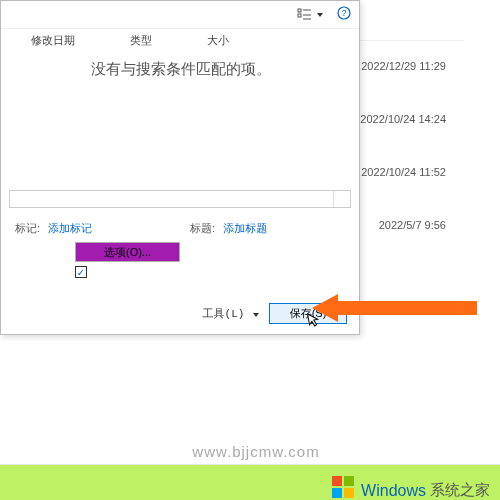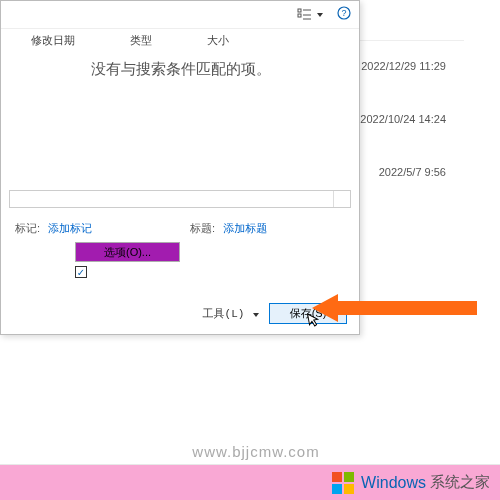--- a/index.html
+++ b/index.html
@@ -187,24 +187,24 @@
       bottom: 40px;
       text-align: center;
       color: #aaa;
       font-size: 15px;
       letter-spacing: 1px;
     }
     .footer {
       position: absolute;
       left: 0; bottom: 0;
       width: 500px; height: 36px;
-      background: #f9a8d4;
+      background: #bef264;
       border-top: 1px solid #e8e8e8;
       display: flex;
-      align-items: center;
+      align-items: flex-end;
       justify-content: flex-end;
       padding-right: 10px;
       gap: 4px;
     }
     .win-logo svg { display: block; }
     .win-text-main {
       color: #0a64b4;
       font-size: 16px;
       font-weight: 400;
     }
@@ -214,20 +214,21 @@
     }
   </style>
 </head>
 <body>
 
 <div class="bg-panel">
   <div class="bg-divider"></div>
   <div class="bg-list">
     <div>2022/12/29 11:29</div>
     <div>2022/10/24 14:24</div>
+    <div>2022/10/24 11:52</div>
     <div>2022/5/7 9:56</div>
   </div>
 </div>
 
 <div class="dialog">
   <div class="toolbar">
     <div class="view-btn">
       <svg width="16" height="14" viewBox="0 0 16 14">
         <rect x="1" y="1" width="3" height="3" fill="none" stroke="#555"></rect>
         <rect x="1" y="6" width="3" height="3" fill="none" stroke="#555"></rect>

